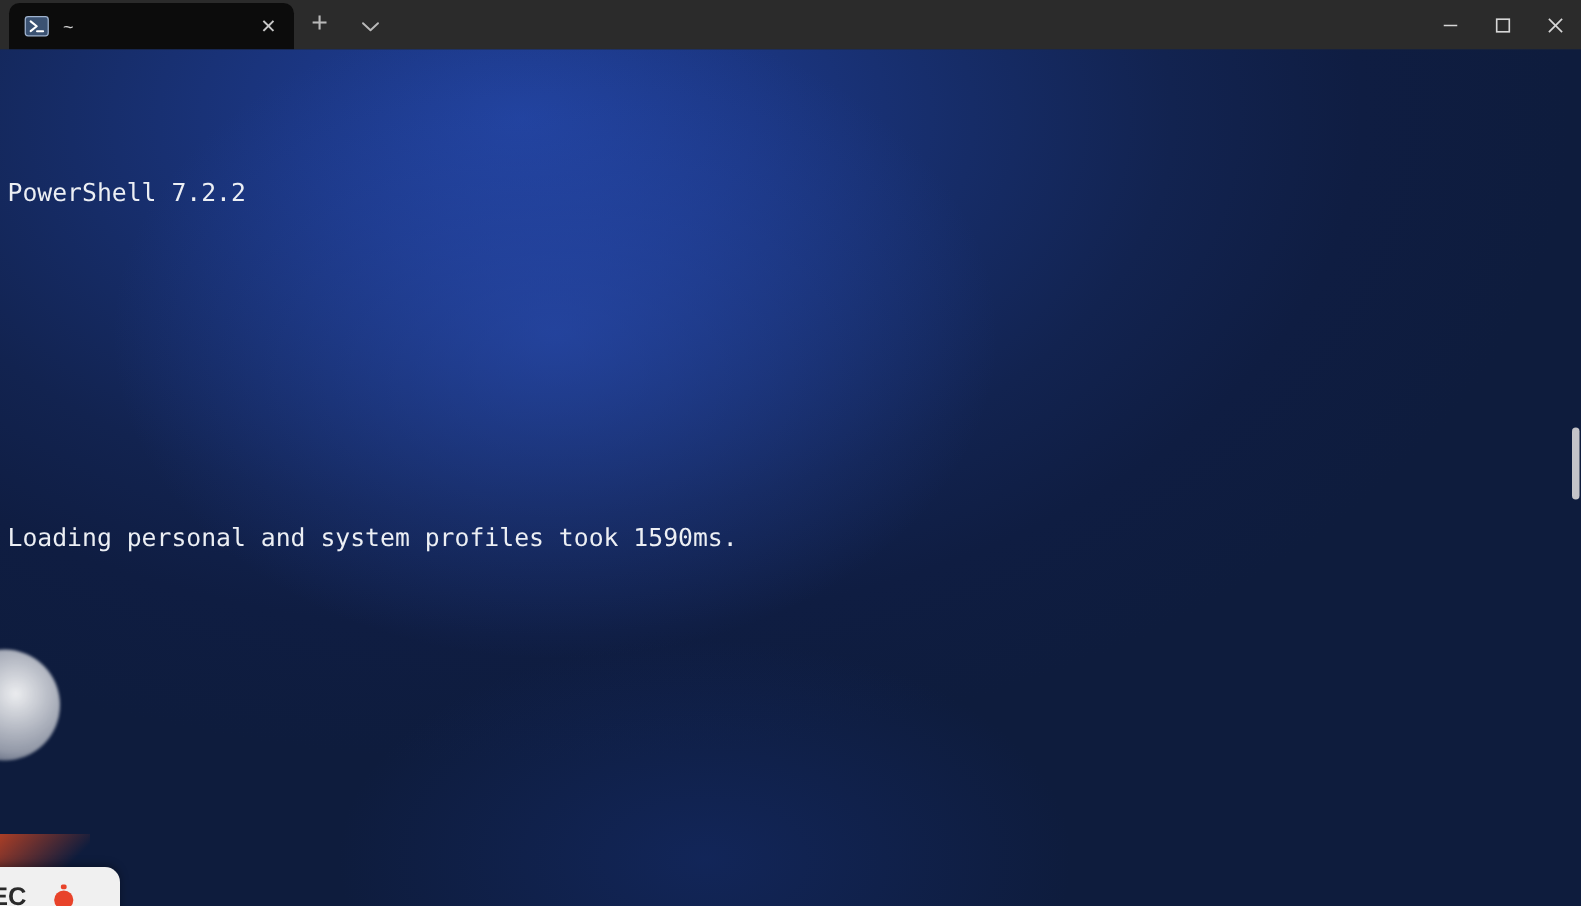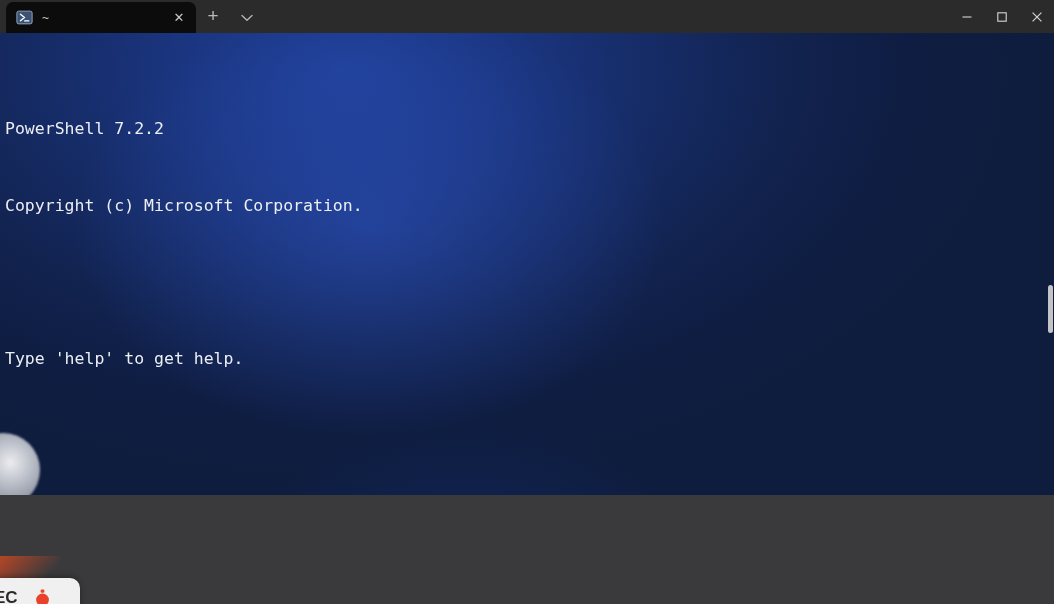--- a/index.html
+++ b/index.html
@@ -140,21 +140,21 @@
     justify-content: center;
     color: #d6d6d6;
   }
   .winbtn svg { display: block; }
 
   
   .terminal {
     position: absolute;
     left: 0; top: 33px;
     width: 1054px;
-    height: 462px;
+    height: 571px;
     overflow: hidden;
     background:
       radial-gradient(700px 430px at 33% 8%, #204099 0%, #1b3682 22%, #162c67 43%, #122350 62%, #0f1d42 80%, #0e1c3d 100%),
       #0e1c3d;
   }
   .term-glow {
     position: absolute;
     left: -40px; top: -110px;
     width: 820px; height: 600px;
     background: radial-gradient(closest-side, rgba(45,82,190,0.55), rgba(45,82,190,0) 72%);
@@ -304,23 +304,21 @@
   </div>
 
   <div class="terminal">
     <div class="term-glow"></div>
     <div class="term-glow2"></div>
     <div class="blob"></div>
 
     <div class="term-content">
 
       <div class="line c-white">PowerShell 7.2.2</div>
-      <div class="line c-white">Copyright (c) Microsoft Corporation.</div>
       <div class="line blank"></div>
-      <div class="line c-white">Type 'help' to get help.</div>
       <div class="line blank"></div>
       <div class="line c-white">Loading personal and system profiles took 1590ms.</div>
 
       
       
 
       
       
       
       

